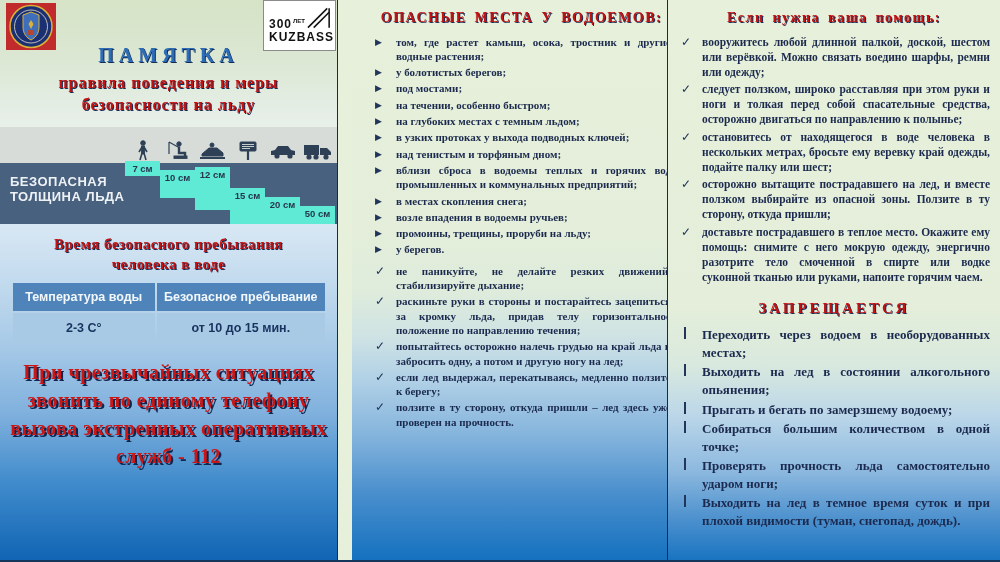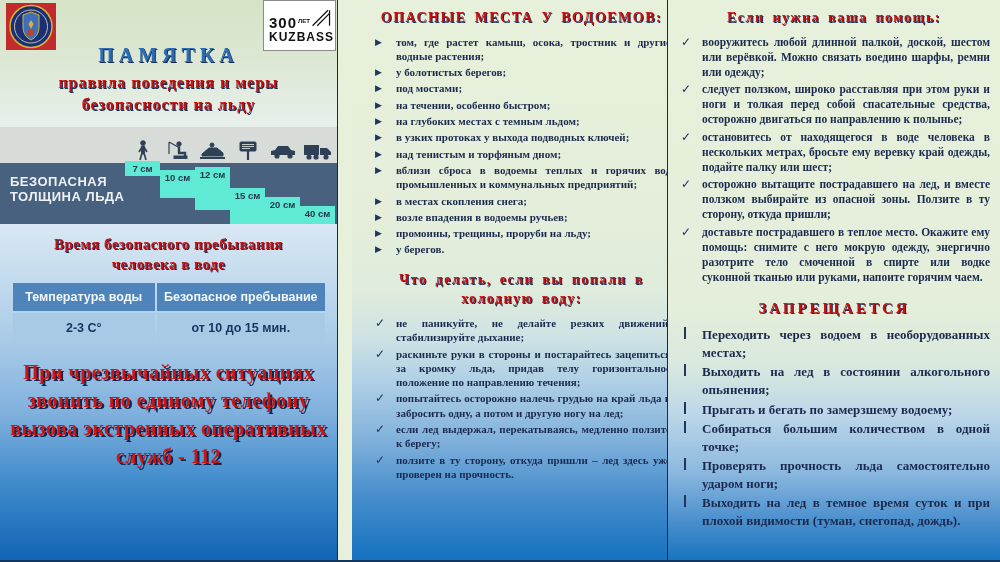--- a/index.html
+++ b/index.html
@@ -29,21 +29,21 @@
 
   
   .emblem { position: absolute; left: 6px; top: 3px; width: 50px; height: 47px; }
   .kuzbass-logo {
     position: absolute; left: 263px; top: 0; width: 73px; height: 51px;
     background: #ffffff; border: 1px solid #8a8a8a;
     font-family: "Liberation Sans", sans-serif; color: #111;
     padding: 3px 4px 0 5px;
   }
   .kz-row { display: flex; align-items: flex-end; height: 26px; }
-  .kz-300 { font-size: 15px; font-weight: bold; letter-spacing: 1px; line-height: 1; }
+  .kz-300 { font-size: 12px; font-weight: bold; letter-spacing: 1px; line-height: 1; }
   .kz-let { font-size: 6px; font-weight: bold; margin: 0 1px 6px 1px; }
   .kz-name { font-size: 12px; font-weight: bold; letter-spacing: 1px; line-height: 1.2; }
   .title-block { padding-top: 44px; text-align: center; }
   .main-title {
     font-size: 20px; font-weight: bold; letter-spacing: 5px; color: #2d6db6;
     text-shadow: 1px 1px 0 #132a52;
   }
   .sub-title {
     margin: 5px auto 0; width: 290px; font-size: 16px; font-weight: bold;
     color: #c01414; text-shadow: 1px 1px 0 #132a52; line-height: 1.35; letter-spacing: 1px;
@@ -208,21 +208,21 @@
       <div class="ice-step" style="left:195px; top:40px; height:43px">
           <span class="val">12 см</span>
         </div>
       <div class="ice-step" style="left:230px; top:61px; height:36px">
           <span class="val">15 см</span>
         </div>
       <div class="ice-step" style="left:265px; top:70px; height:27px">
           <span class="val">20 см</span>
         </div>
       <div class="ice-step" style="left:300px; top:79px; height:18px">
-          <span class="val">40 см</span>
+          <span class="val">50 см</span>
         </div>
     </div>
 
     <div class="tbl-title">Время безопасного пребывания человека в воде</div>
 
     <table class="water">
       <tbody>
           <tr>
         <th style="width:46%">Температура воды</th>
         <th>Безопасное пребывание</th>
@@ -284,21 +284,20 @@
       <li>
           <span class="blt">▶</span>
           <span class="txt">промоины, трещины, проруби на льду;</span>
         </li>
       <li>
           <span class="blt">▶</span>
           <span class="txt">у берегов.</span>
         </li>
     </ul>
 
-    <div class="sec-title mid-title2" style="width:270px;margin-left:auto;margin-right:auto">Что делать, если вы попали в холодную воду:</div>
 
     <ul class="list mid-items2">
       <li>
           <span class="blt check">✓</span>
           <span class="txt">не паникуйте, не делайте резких движений, стабилизируйте дыхание;</span>
         </li>
       <li>
           <span class="blt check">✓</span>
           <span class="txt">раскиньте руки в стороны и постарайтесь зацепиться за кромку льда, придав телу горизонтальное положение по направлению течения;</span>
         </li>

